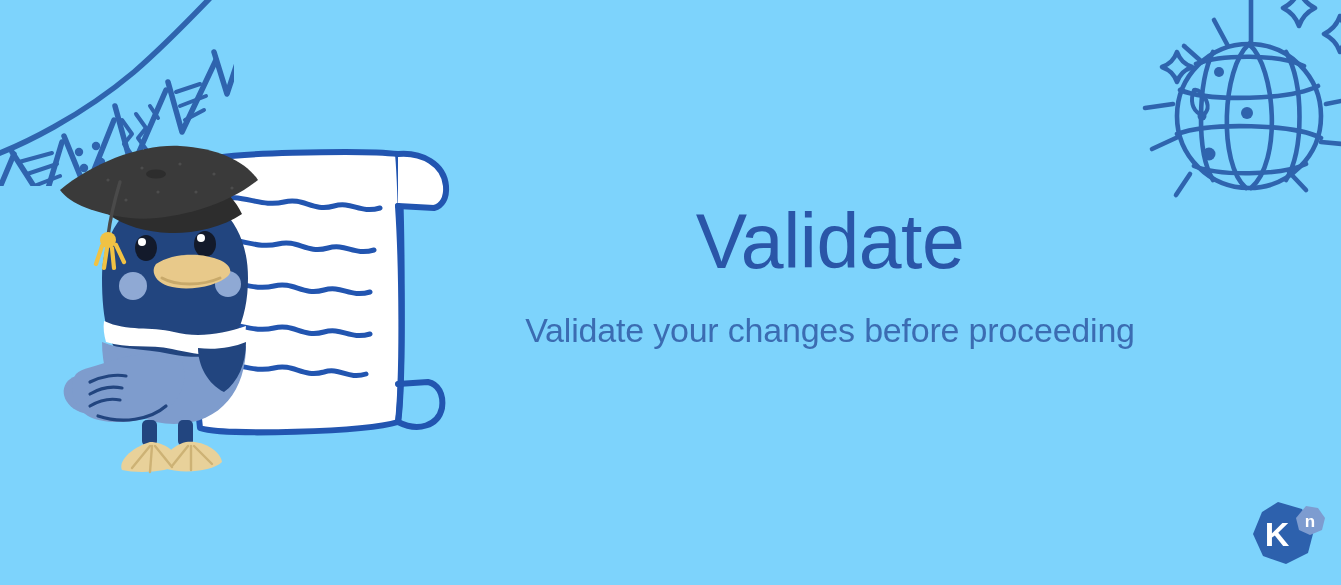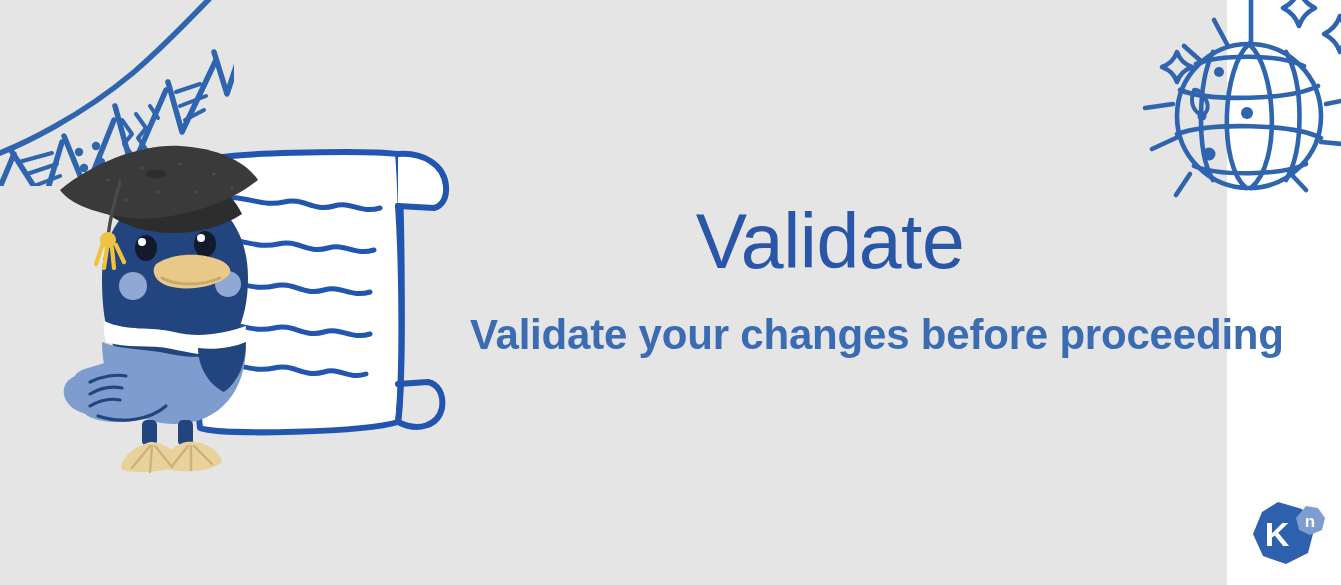--- a/index.html
+++ b/index.html
@@ -4,22 +4,22 @@
 <style>
   * { margin:0; padding:0; box-sizing:border-box; }
   html, body {
     width:1341px; height:585px;
     background:#ffffff;
     font-family:"Liberation Sans", sans-serif;
     overflow:hidden;
   }
   #slide {
     position:relative;
-    width:1227px; height:585px;
-    background:#e5e5e5;
+    width:1341px; height:585px;
+    background:#7dd3fc;
   }
 
   
   .deco { position:absolute; pointer-events:none; }
   #bunting-decoration { left:-16px; top:-14px; width:250px; height:200px; }
   #discoball-decoration { left:1118px; top:-6px; width:236px; height:236px; }
 
   
   #hero-illustration {
     position:absolute;
@@ -37,22 +37,22 @@
   #page-title {
     font-size:77px;
     font-weight:400;
     line-height:1.08;
     letter-spacing:-0.5px;
     color:#2a56a8;
     white-space:nowrap;
   }
   #page-subtitle {
     margin-top:26px;
-    font-size:42px;
-    font-weight:700;
+    font-size:34px;
+    font-weight:400;
     line-height:1.25;
     letter-spacing:-0.2px;
     color:#3b6cb2;
     white-space:nowrap;
   }
 
   
   #brand-logo {
     position:absolute;
     left:1248px; top:498px;

